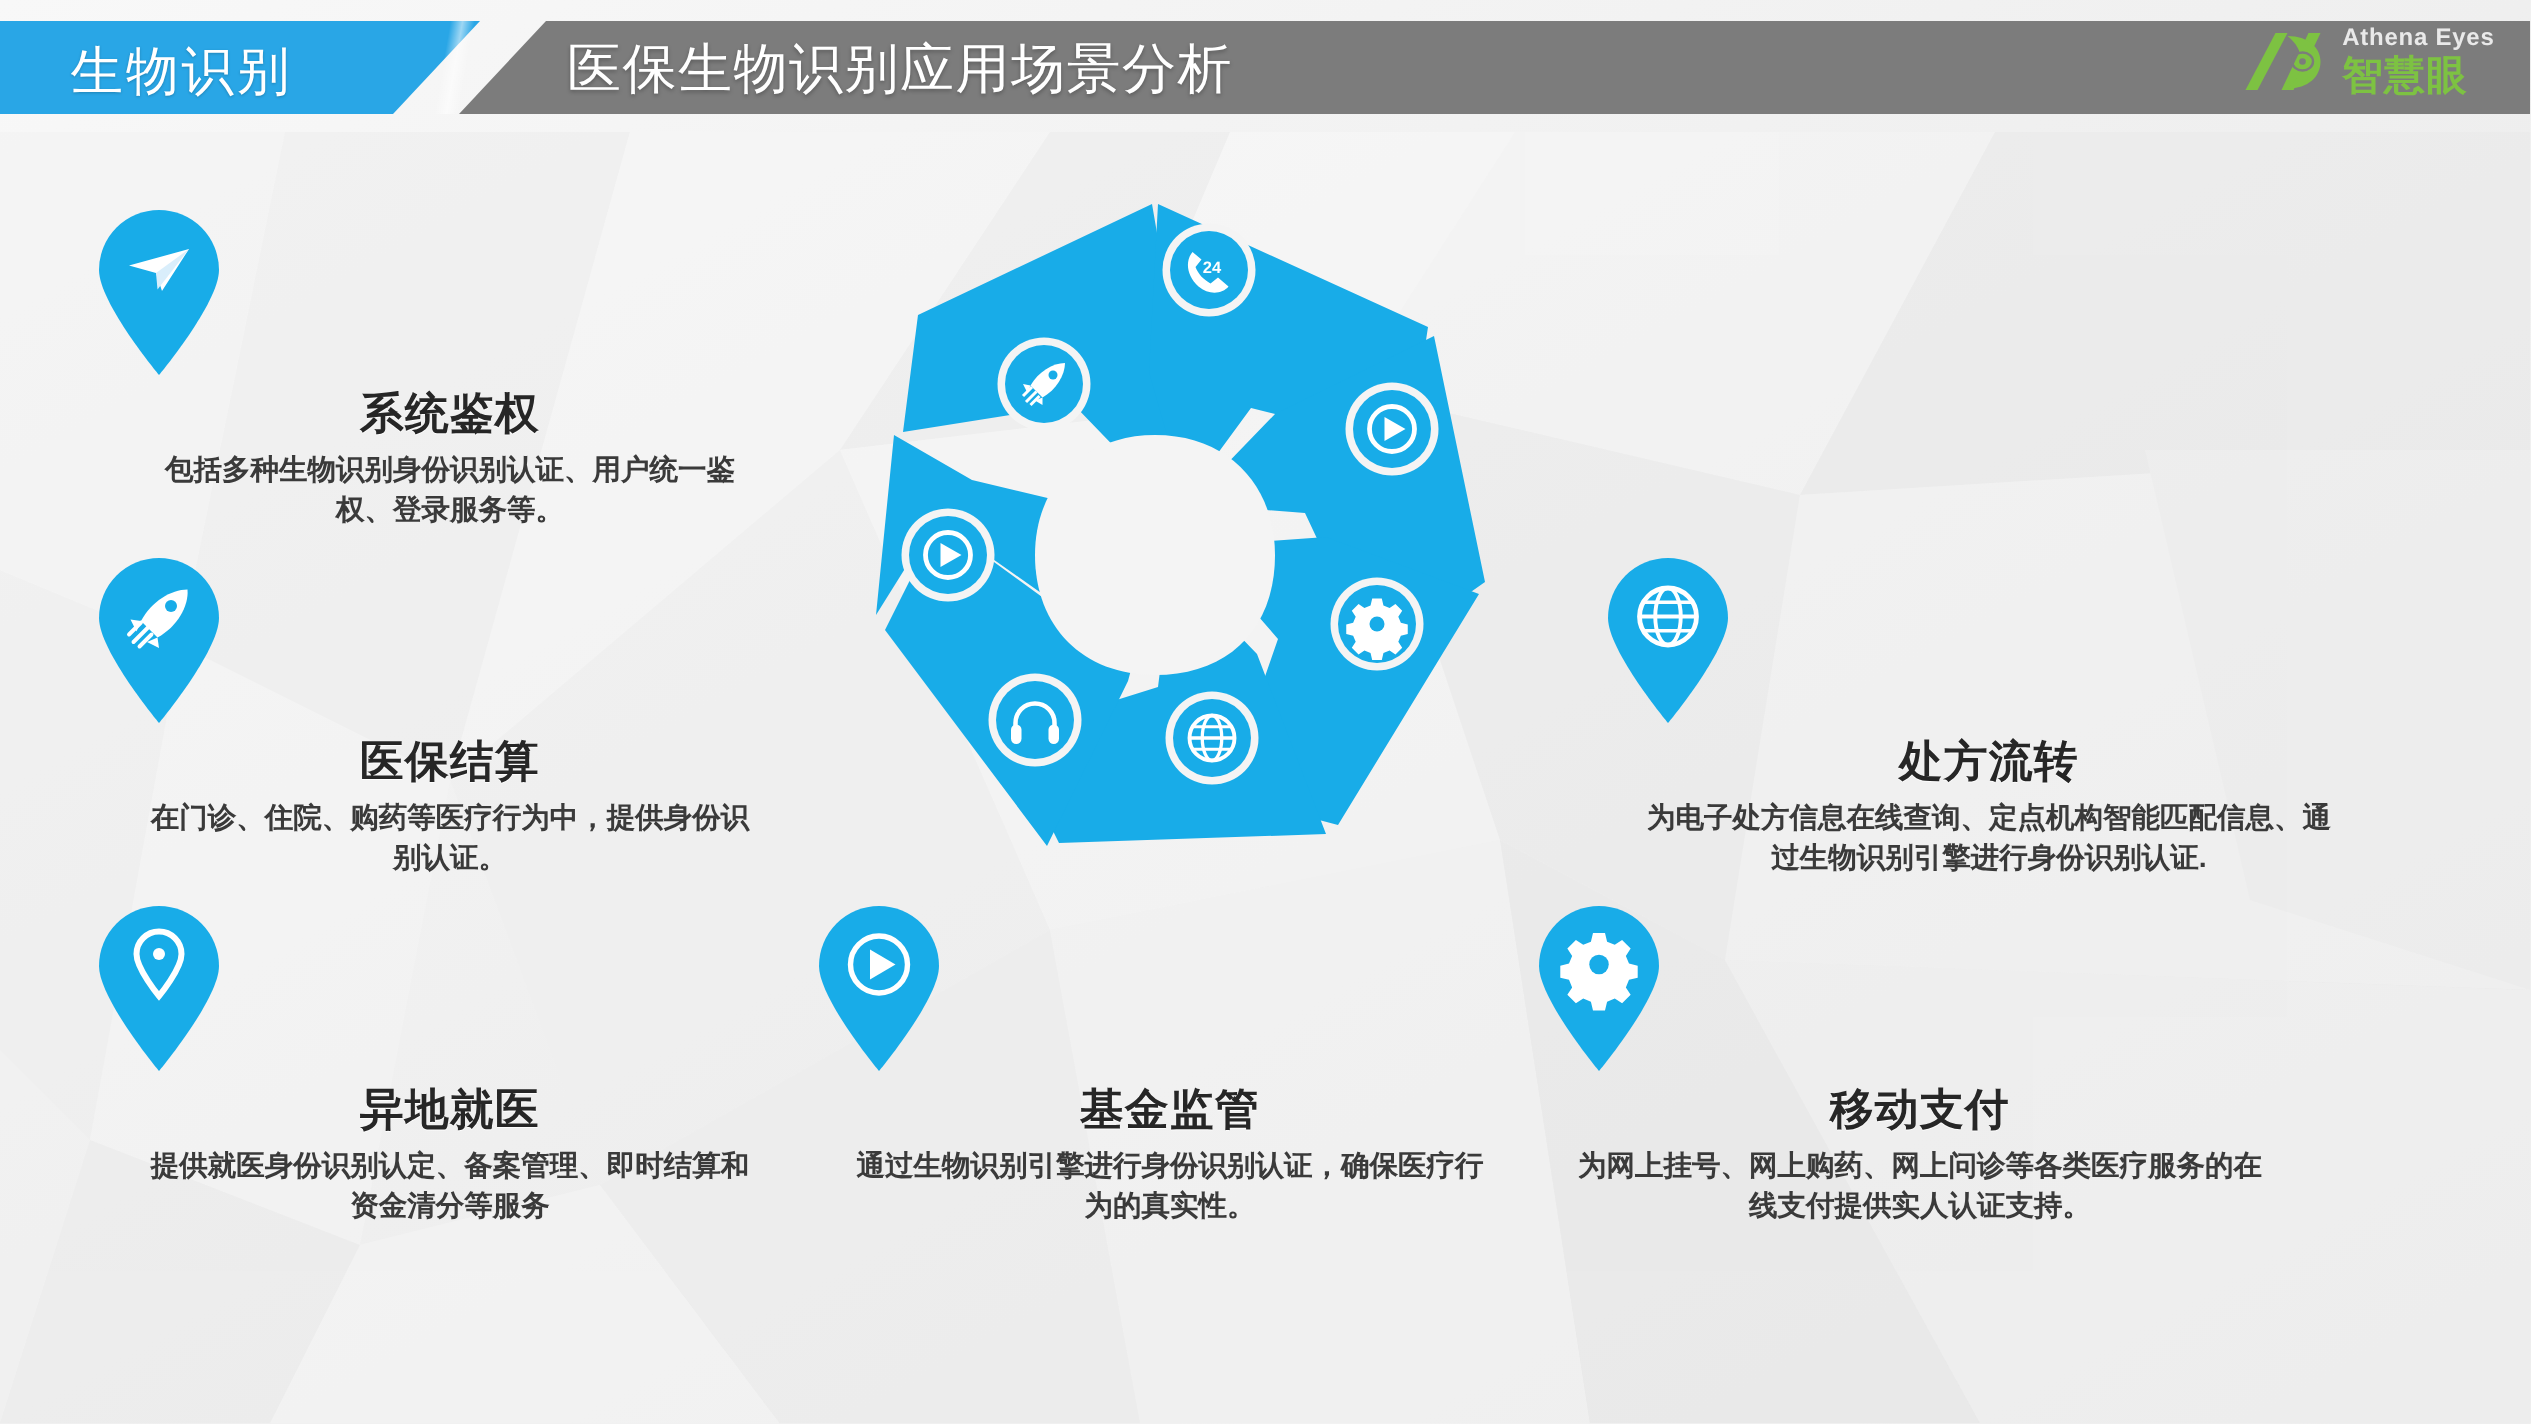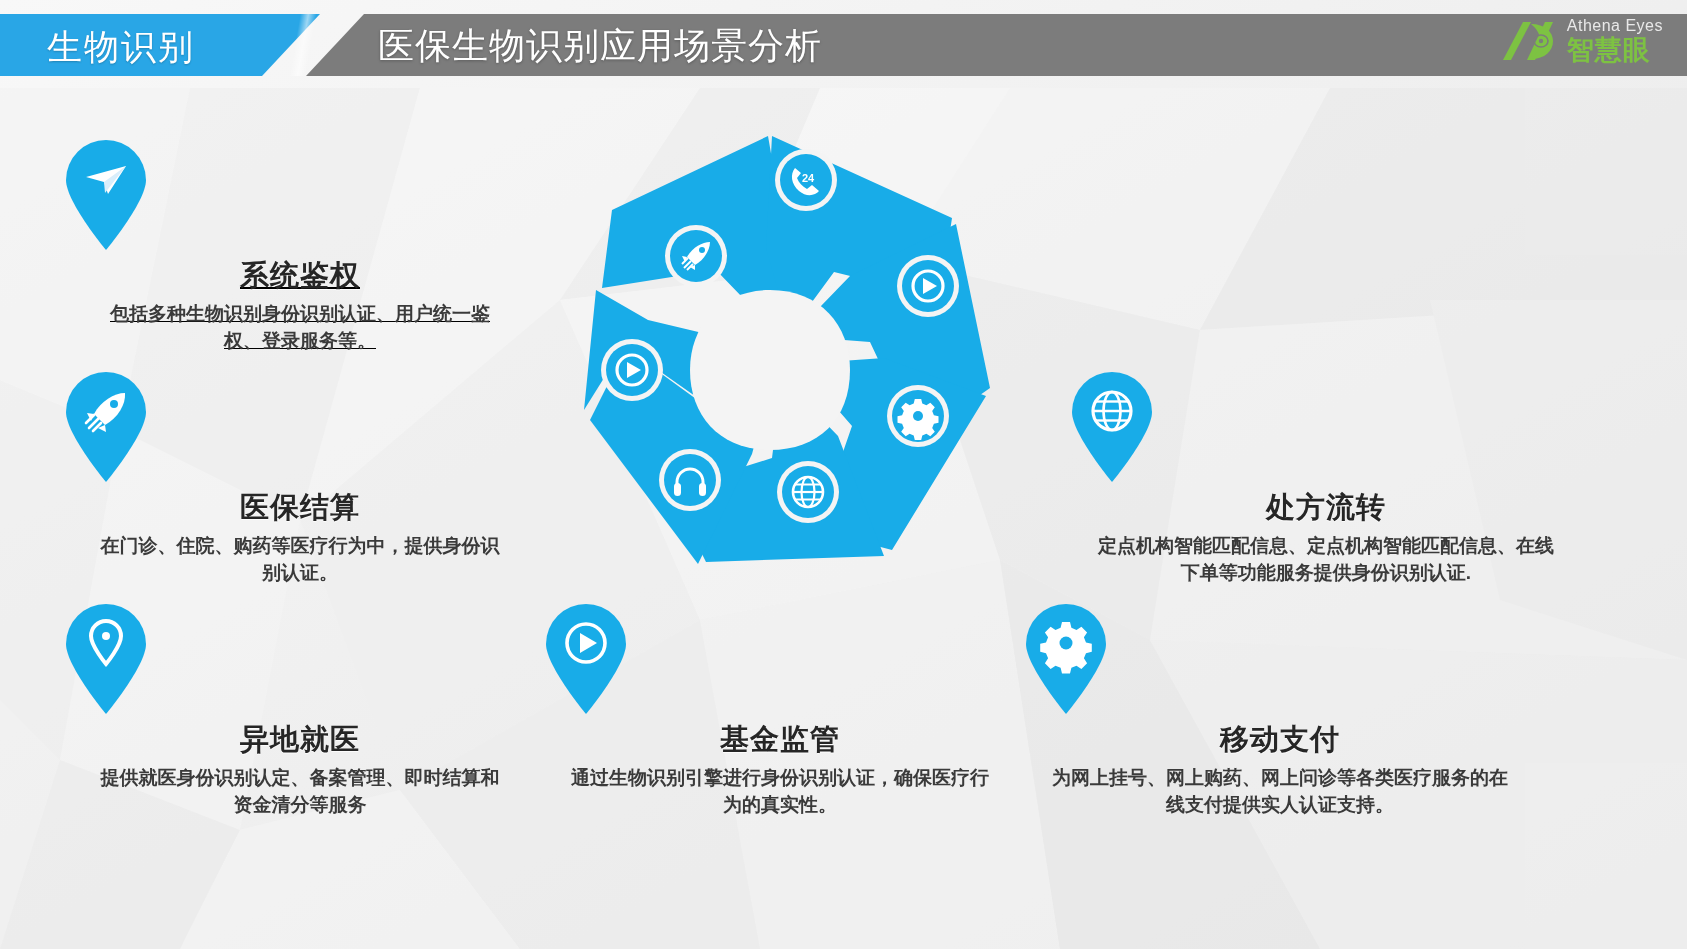--- a/index.html
+++ b/index.html
@@ -37,21 +37,21 @@
   }
   .hdr-title{
     position:absolute;left:378px;top:22px;
     font-size:36px;font-weight:normal;color:#ffffff;letter-spacing:1px;
     text-shadow:0 1px 3px rgba(0,0,0,.28);
   }
   
   #logo{position:absolute;right:24px;top:18px;display:flex;align-items:center;gap:8px;}
   .logo-mark{width:62px;height:46px;}
   .logo-txt{display:flex;flex-direction:column;line-height:1;}
-  .logo-en{font-size:16px;color:#e9e9e9;font-weight:normal;letter-spacing:.5px;}
+  .logo-en{font-size:16px;color:#e9e9e9;font-weight:bold;letter-spacing:.5px;}
   .logo-cn{font-size:27px;color:#7dc242;font-weight:bold;letter-spacing:1px;margin-top:3px;}
   
   .card{position:absolute;text-align:center;z-index:10;}
   .pin{margin:0 auto;position:relative;}
   .pin svg{display:block;}
   .card-title{
     font-size:29px;font-weight:bold;color:#262626;margin-top:4px;letter-spacing:1px;
     text-shadow:0 1px 0 rgba(255,255,255,.8);
   }
   .card-desc{
@@ -201,21 +201,21 @@
         <circle cx="6" cy="-6" r="3" fill="#18ace8"></circle>
         <path d="M-9 1 L-14 0 L-11 6 Z" fill="#fff"></path>
         <path d="M-1 9 L-1 14 L-6 11 Z" fill="#fff"></path>
         <line x1="-12" y1="12" x2="-5" y2="5" stroke="#fff" stroke-width="2"></line>
         <line x1="-14" y1="8" x2="-8" y2="2" stroke="#fff" stroke-width="2"></line>
         <line x1="-9" y1="14" x2="-3" y2="8" stroke="#fff" stroke-width="2"></line>
       </g>
     </svg>
   </div>
 
-  <div class="card" style="left:60px;top:140px;width:480px;text-decoration:underline;">
+  <div class="card" style="left:60px;top:140px;width:480px;">
     <div class="pin">
       <svg width="92" height="112" viewBox="0 0 92 112">
         <path d="M46 110 C46 110 6 62 6 40 A40 40 0 0 1 86 40 C86 62 46 110 46 110 Z" fill="#18ace8"></path>
         <g transform="translate(46,40)">
           <path d="M-20 -3 L20 -14 L2 14 L-2 2 Z" fill="#fff"></path>
           <path d="M-2 2 L20 -14 L-1 13 Z" fill="#d9eefb"></path>
         </g>
       </svg>
     </div>
     <div class="card-title">系统鉴权</div>
@@ -263,21 +263,21 @@
         <g transform="translate(46,39)" stroke="#fff" fill="none">
           <circle r="19" stroke-width="3.2"></circle>
           <ellipse rx="8.5" ry="19" stroke-width="2.6"></ellipse>
           <line x1="-19" y1="0" x2="19" y2="0" stroke-width="2.6"></line>
           <line x1="-16" y1="-9.5" x2="16" y2="-9.5" stroke-width="2.4"></line>
           <line x1="-16" y1="9.5" x2="16" y2="9.5" stroke-width="2.4"></line>
         </g>
       </svg>
     </div>
     <div class="card-title">处方流转</div>
-    <div class="card-desc" style="padding:0 32px;">定点机构智能匹配信息、定点机构智能匹配信息、在线下单等功能服务提供身份识别认证.</div>
+    <div class="card-desc" style="padding:0 32px;">为电子处方信息在线查询、定点机构智能匹配信息、通过生物识别引擎进行身份识别认证.</div>
   </div>
 
   <div class="card" style="left:1020px;top:604px;width:520px;">
     <div class="pin">
       <svg width="92" height="112" viewBox="0 0 92 112">
         <path d="M46 110 C46 110 6 62 6 40 A40 40 0 0 1 86 40 C86 62 46 110 46 110 Z" fill="#18ace8"></path>
         <g transform="translate(46,39)">
           <path d="M-4 -20 h8 l1.4 5.8 5.1 2.1 4.9-3.2 5.7 5.7 -3.2 4.9 2.1 5.1 5.8 1.4 v8 l-5.8 1.4 -2.1 5.1 3.2 4.9 -5.7 5.7 -4.9-3.2 -5.1 2.1 -1.4 5.8 h-8 l-1.4-5.8 -5.1-2.1 -4.9 3.2 -5.7-5.7 3.2-4.9 -2.1-5.1 -5.8-1.4 v-8 l5.8-1.4 2.1-5.1 -3.2-4.9 5.7-5.7 4.9 3.2 5.1-2.1 Z" fill="#fff" transform="translate(0,-1)"></path>
           <circle r="6.5" fill="#18ace8"></circle>
         </g>

